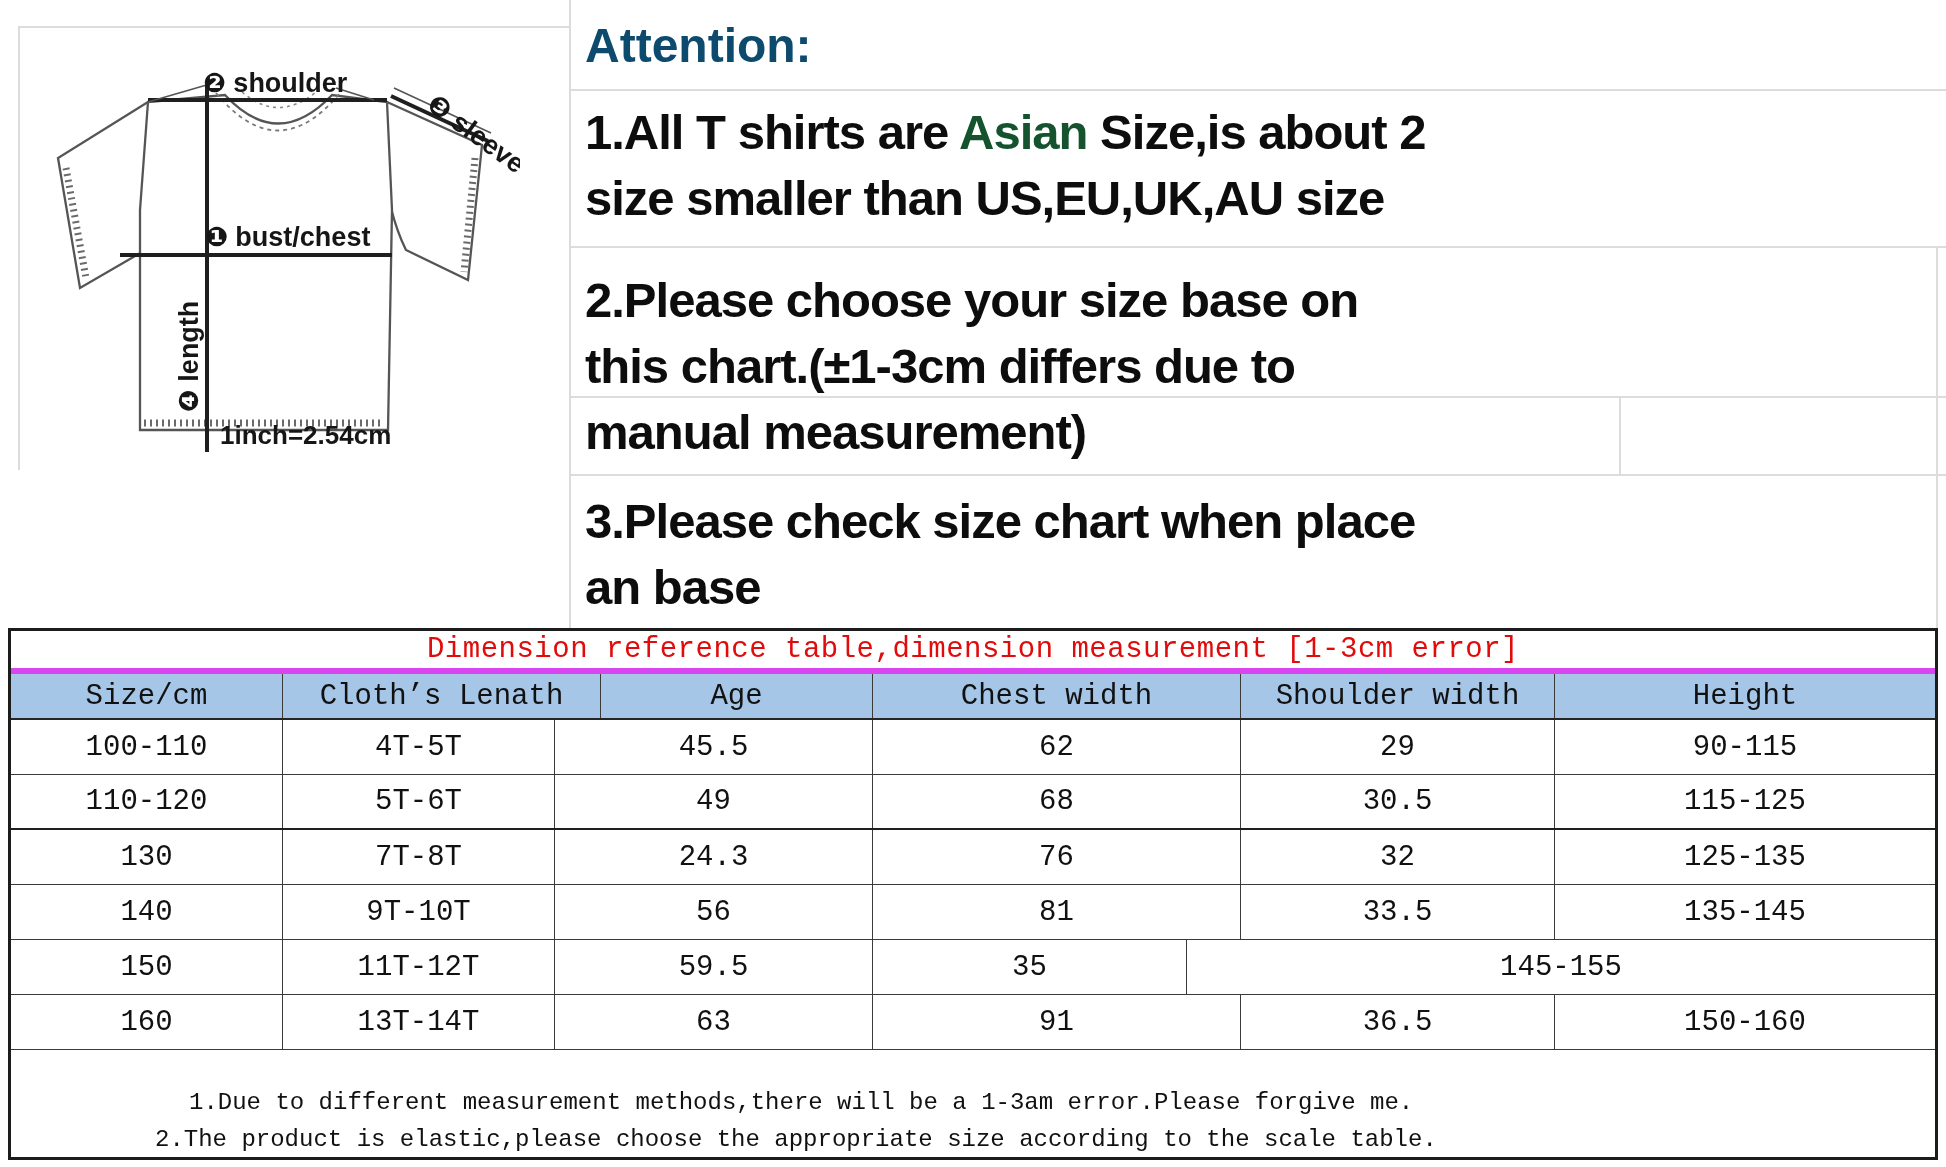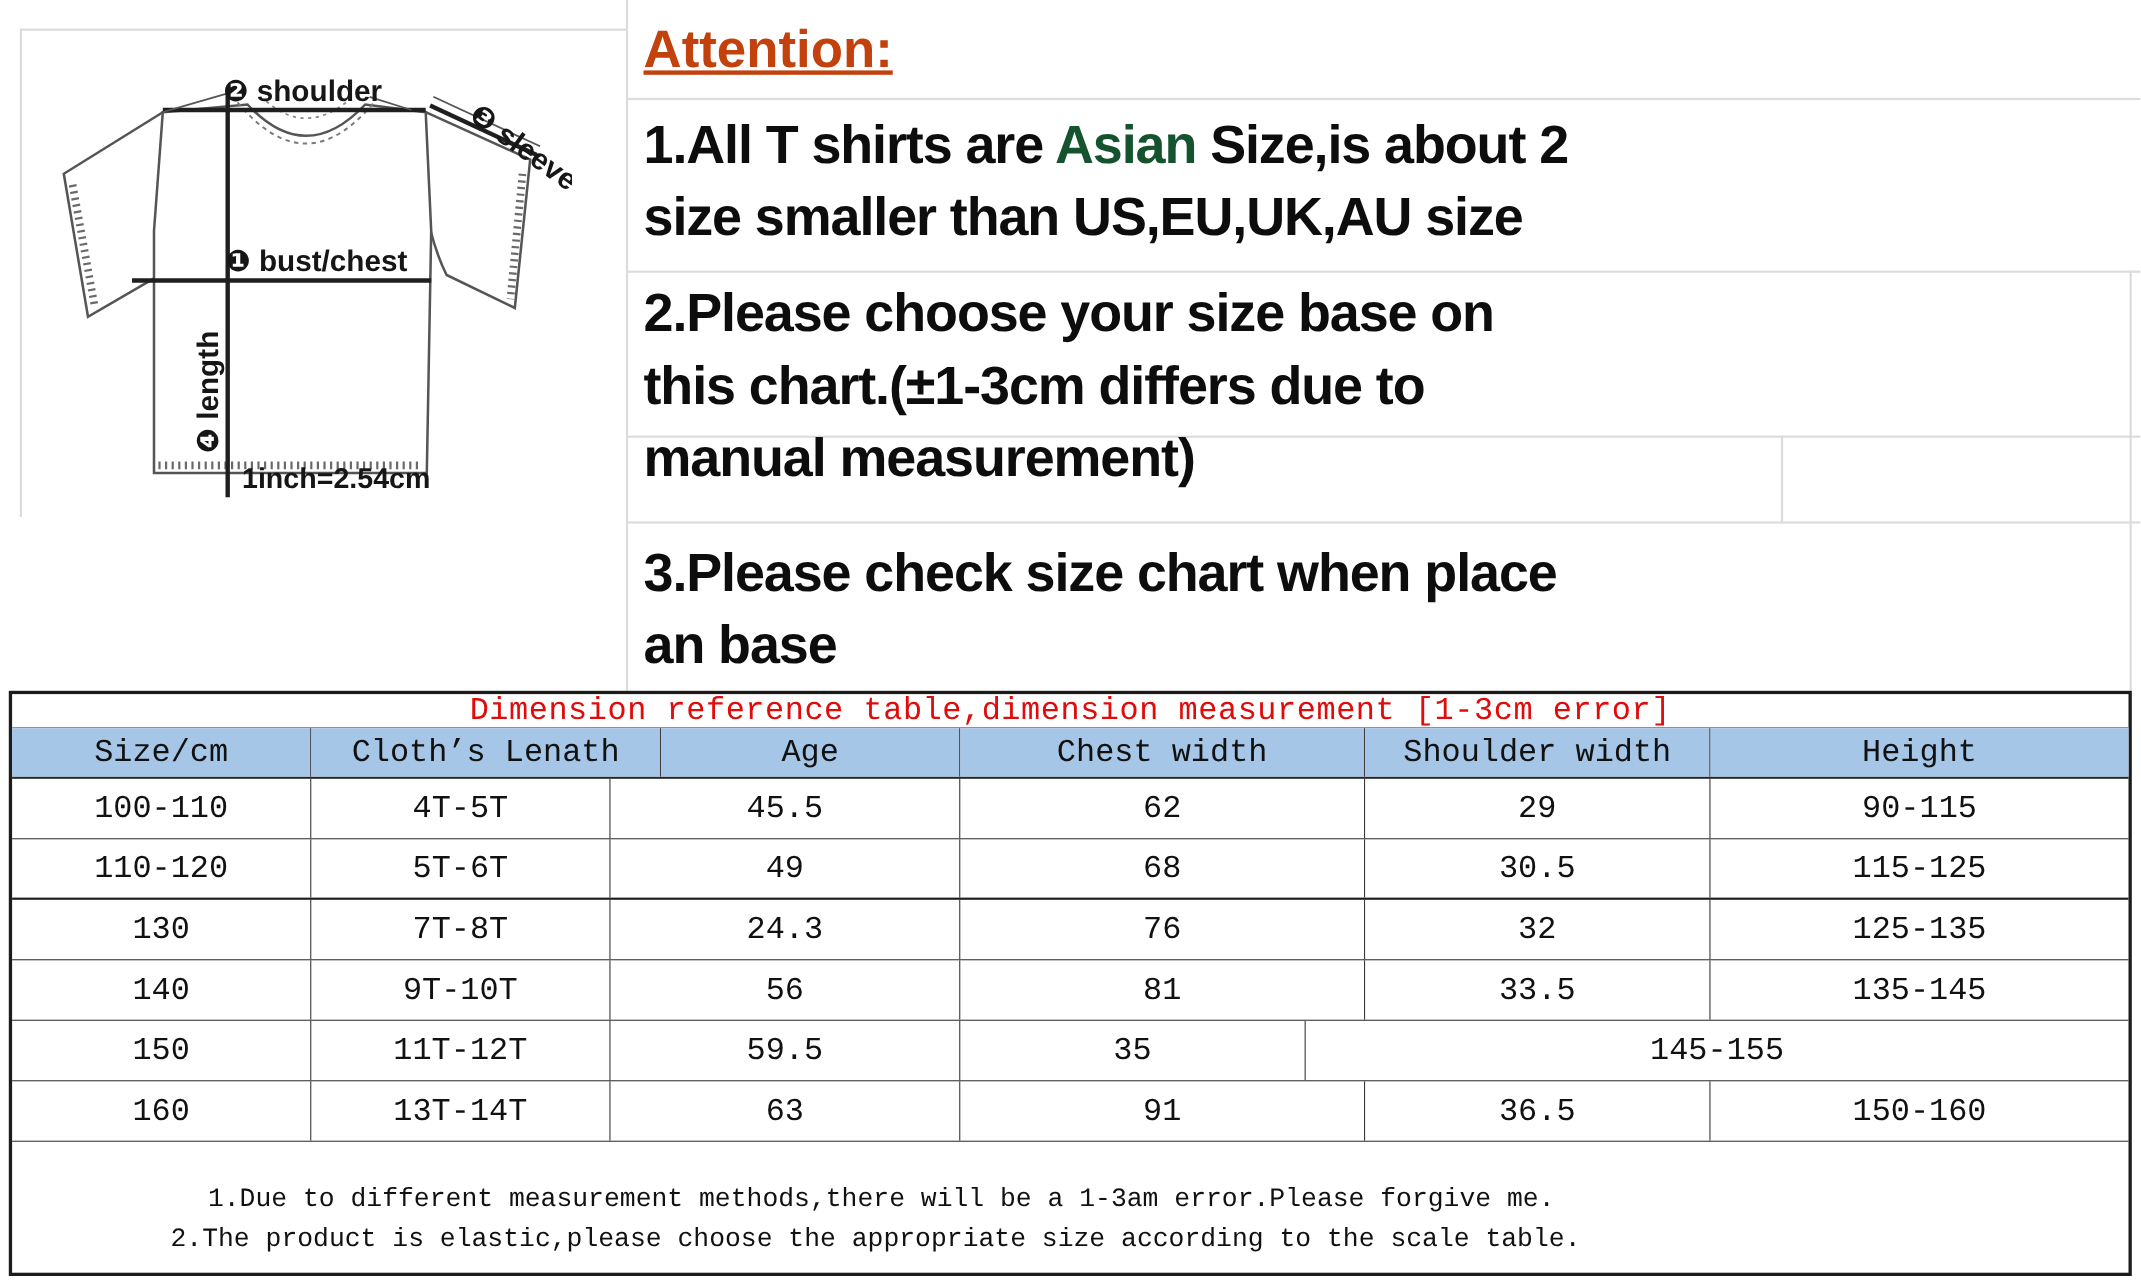--- a/index.html
+++ b/index.html
@@ -20,22 +20,22 @@
     position:absolute;left:585px;font-size:49px;font-weight:bold;color:#0d0d0d;
     line-height:66px;letter-spacing:-1px;white-space:nowrap;
   }
   
   .size-table{
     position:absolute;left:8px;top:628px;width:1930px;height:532px;
     border:3px solid #1c1c1c;box-sizing:border-box;background:#ffffff;
     font-family:"Liberation Mono","DejaVu Sans Mono",monospace;color:#111;
   }
   .st-title{
-    height:31px;display:flex;align-items:center;justify-content:center;
-    font-size:29px;letter-spacing:0.5px;border-bottom:1px solid #d946ef;box-sizing:border-box;
+    height:43px;display:flex;align-items:center;justify-content:center;
+    font-size:29px;letter-spacing:0.5px;border-bottom:6px solid #d946ef;box-sizing:border-box;
     white-space:nowrap;
   }
   .st-header{display:flex;height:46px;border-bottom:2px solid #252525;box-sizing:border-box;}
   .st-row{display:flex;height:55px;border-bottom:1.5px solid #3a3a3a;box-sizing:border-box;}
   .st-row.thick{border-bottom:2.5px solid #1f1f1f;}
   .st-row:last-of-type{border-bottom:2px solid #252525;}
   .cell{
     display:flex;align-items:center;justify-content:center;font-size:29px;
     box-sizing:border-box;border-right:1.5px solid #3a3a3a;white-space:nowrap;
   }
@@ -82,30 +82,30 @@
     <path d="M371,56 L468,101" stroke="#1f1f1f" stroke-width="4" fill="none"></path>
     <path d="M374,48 L471,93" stroke="#555555" stroke-width="1.6" fill="none"></path>
 
     <text x="183" y="52" font-size="27">❷ shoulder</text>
     <text transform="translate(405,68) rotate(36)" font-size="27">❸ sleeve</text>
     <text x="185" y="206" font-size="27">❶ bust/chest</text>
     <text transform="translate(178,372) rotate(-90)" font-size="27">❹ length</text>
     <text x="200" y="404" font-size="26">1inch=2.54cm</text>
   </svg>
 
-  <div class="attn-head" style="color:#c2410c;text-decoration:underline;">Attention:</div>
+  <div class="attn-head" style="color:#0c4a6e;">Attention:</div>
 
   <div class="attn-p" style="top:99px;">
     <div>
       <span>1.All T shirts are </span><span style="color:#14532d;">Asian</span><span> Size,is about 2</span>
     </div>
     <div>size smaller than US,EU,UK,AU size</div>
   </div>
 
-  <div class="attn-p" style="top:252px;">
+  <div class="attn-p" style="top:267px;">
     <div>2.Please choose your size base on</div>
     <div>this chart.(±1-3cm differs due to</div>
     <div>manual measurement)</div>
   </div>
 
   <div class="attn-p" style="top:488px;">
     <div>3.Please check size chart when place</div>
     <div>an base</div>
   </div>
 

